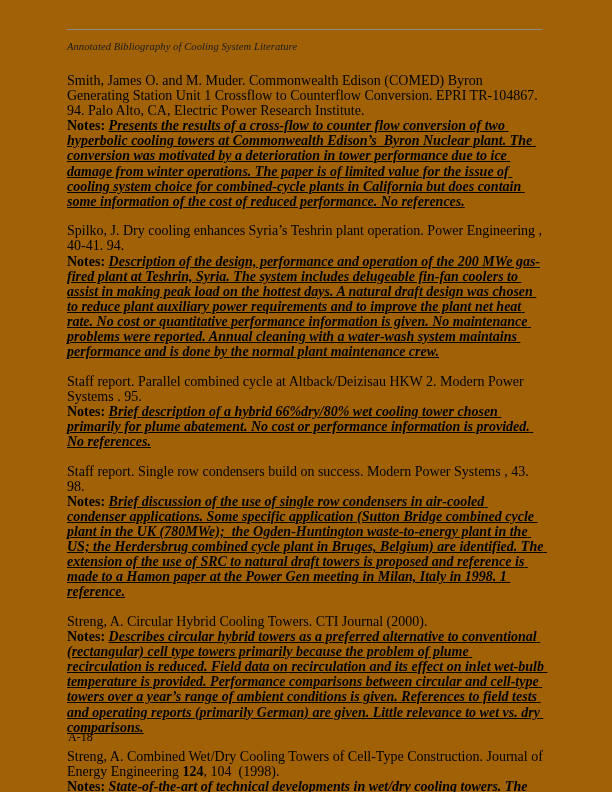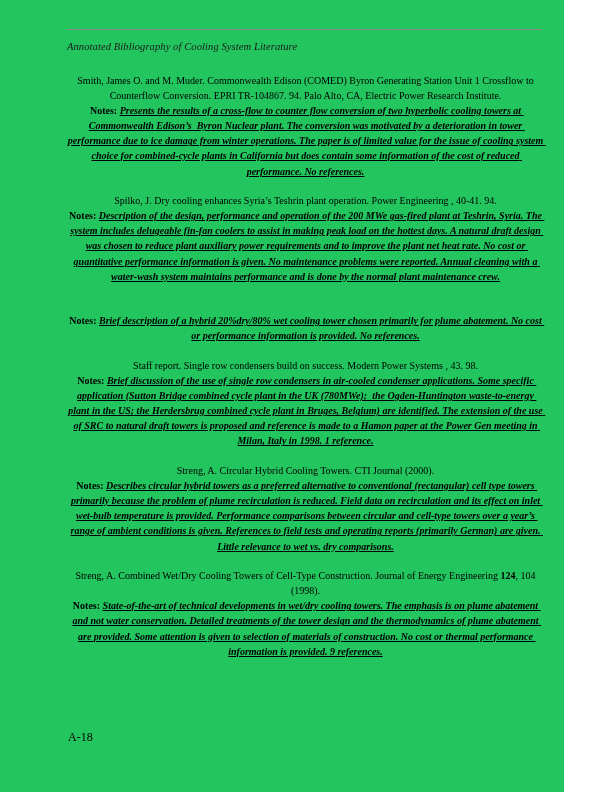--- a/index.html
+++ b/index.html
@@ -2,23 +2,23 @@
 <html><head>
 <meta charset="utf-8">
 <style>
   html, body {
     margin: 0;
     padding: 0;
     background: #ffffff;
   }
   .page {
     position: relative;
-    width: 564px;
+    width: 612px;
     height: 792px;
-    background: #22c55e;
+    background: #a16207;
     font-family: "Liberation Serif", "DejaVu Serif", serif;
     color: #000000;
     overflow: hidden;
   }
   .header-rule {
     position: absolute;
     left: 67px;
     top: 29px;
     width: 475px;
     height: 1px;
@@ -35,23 +35,23 @@
     letter-spacing: 0.1px;
     color: #1a1a1a;
   }
   .body-col {
     position: absolute;
     left: 67px;
     top: 73px;
     width: 477px;
   }
   .entry {
-    font-size: 10px;
+    font-size: 14px;
     line-height: 15.1px;
-    text-align: center;
+    text-align: left;
     margin: 0 0 14.5px 0;
     color: #000000;
     white-space: pre-wrap;
   }
   .entry:last-child { margin-bottom: 0; }
   .cite { font-style: normal; font-weight: normal; }
   .cite .vol { font-weight: bold; }
   .notes-label { font-style: normal; font-weight: bold; }
   .notes-text {
     font-style: italic;
@@ -75,21 +75,21 @@
   <div class="header-rule"></div>
 
   <div class="running-head">Annotated Bibliography of Cooling System Literature</div>
 
   <div class="body-col">
 
     <p class="entry"><span class="cite">Smith, James O. and M. Muder. Commonwealth Edison (COMED) Byron Generating Station Unit 1 Crossflow to Counterflow Conversion. EPRI TR-104867. 94. Palo Alto, CA, Electric Power Research Institute.</span><br><span class="notes-label">Notes: </span><span class="notes-text">Presents the results of a cross-flow to counter flow conversion of two hyperbolic cooling towers at Commonwealth Edison’s  Byron Nuclear plant. The conversion was motivated by a deterioration in tower performance due to ice damage from winter operations. The paper is of limited value for the issue of cooling system choice for combined-cycle plants in California but does contain some information of the cost of reduced performance. No references.</span></p>
 
     <p class="entry"><span class="cite">Spilko, J. Dry cooling enhances Syria’s Teshrin plant operation. Power Engineering , 40-41. 94.</span><br><span class="notes-label">Notes: </span><span class="notes-text">Description of the design, performance and operation of the 200 MWe gas-fired plant at Teshrin, Syria. The system includes delugeable fin-fan coolers to assist in making peak load on the hottest days. A natural draft design was chosen to reduce plant auxiliary power requirements and to improve the plant net heat rate. No cost or quantitative performance information is given. No maintenance problems were reported. Annual cleaning with a water-wash system maintains performance and is done by the normal plant maintenance crew.</span></p>
 
-    <p class="entry"><br><span class="notes-label">Notes: </span><span class="notes-text">Brief description of a hybrid 20%dry/80% wet cooling tower chosen primarily for plume abatement. No cost or performance information is provided. No references.</span></p>
+    <p class="entry"><span class="cite">Staff report. Parallel combined cycle at Altback/Deizisau HKW 2. Modern Power Systems . 95.</span><br><span class="notes-label">Notes: </span><span class="notes-text">Brief description of a hybrid 66%dry/80% wet cooling tower chosen primarily for plume abatement. No cost or performance information is provided. No references.</span></p>
 
     <p class="entry"><span class="cite">Staff report. Single row condensers build on success. Modern Power Systems , 43. 98.</span><br><span class="notes-label">Notes: </span><span class="notes-text">Brief discussion of the use of single row condensers in air-cooled condenser applications. Some specific application (Sutton Bridge combined cycle plant in the UK (780MWe);  the Ogden-Huntington waste-to-energy plant in the US; the Herdersbrug combined cycle plant in Bruges, Belgium) are identified. The extension of the use of SRC to natural draft towers is proposed and reference is made to a Hamon paper at the Power Gen meeting in Milan, Italy in 1998. 1 reference.</span></p>
 
     <p class="entry"><span class="cite">Streng, A. Circular Hybrid Cooling Towers. CTI Journal (2000).</span><br><span class="notes-label">Notes: </span><span class="notes-text">Describes circular hybrid towers as a preferred alternative to conventional (rectangular) cell type towers primarily because the problem of plume recirculation is reduced. Field data on recirculation and its effect on inlet wet-bulb temperature is provided. Performance comparisons between circular and cell-type towers over a year’s range of ambient conditions is given. References to field tests and operating reports (primarily German) are given. Little relevance to wet vs. dry comparisons.</span></p>
 
     <p class="entry"><span class="cite"><span>Streng, A. Combined Wet/Dry Cooling Towers of Cell-Type Construction. Journal of Energy Engineering </span><span class="vol">124</span><span>, 104  (1998).</span></span><br><span class="notes-label">Notes: </span><span class="notes-text">State-of-the-art of technical developments in wet/dry cooling towers. The emphasis is on plume abatement and not water conservation. Detailed treatments of the tower design and the thermodynamics of plume abatement are provided. Some attention is given to selection of materials of construction. No cost or thermal performance information is provided. 9 references.</span></p>
 
   </div>
 
   <div class="folio">A-18</div>

